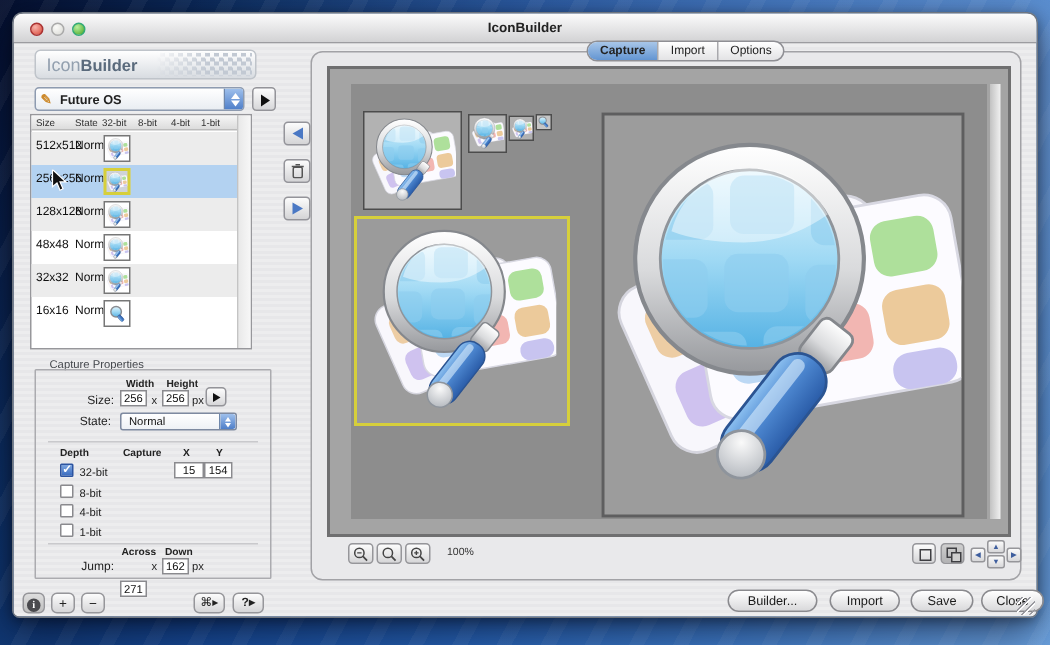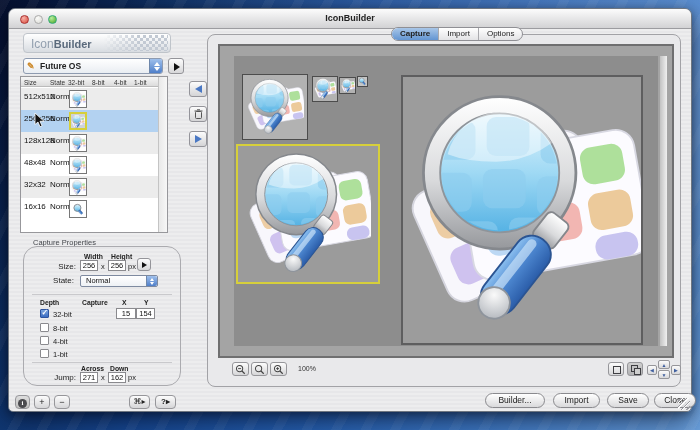--- a/index.html
+++ b/index.html
@@ -85,21 +85,21 @@
   .trow.sel .iconbox { border:2px solid #d6cf3b; background:#cfd3d8; }
   .tscroll {
     position:absolute; right:0; top:0; width:9px; height:100%;
     background:linear-gradient(90deg,#e9e9e9,#f7f7f7); border-left:1px solid #c4c4c4;
   }
   #list-cursor { position:absolute; left:25px; top:104px; z-index:5; }
 
   .rp-title { position:absolute; left:24px; top:229px; font-size:7.5px; color:#44474c; }
   .rp-box {
     position:absolute; left:14px; top:237px; width:158px; height:140px;
-    border:1px solid #ababaf; border-radius:14px;
+    border:1px solid #ababaf; border-radius:1px;
   }
   .rp-box .lbl  { position:absolute; font-size:7.5px; color:#222; }
   .rp-box .blbl { position:absolute; font-size:6.8px; font-weight:bold; color:#222; }
   .rp-box .rlbl { position:absolute; font-size:8px; color:#222; text-align:right; width:40px; }
   .field {
     position:absolute; height:11px; background:#fff; border:1px solid #8a8a8e;
     font-size:7.5px; text-align:center; line-height:9px; color:#111;
   }
   .rp-sep { position:absolute; left:8px; right:8px; height:1px; background:#c9c9cc; }
   .statepop {
@@ -423,21 +423,21 @@
       <span class="checkbox" style="left:16px; top:89px"></span>
       <span class="lbl" style="left:29px; top:90px">4-bit</span>
       <span class="checkbox" style="left:16px; top:102px"></span>
       <span class="lbl" style="left:29px; top:103px">1-bit</span>
 
       <div class="rp-sep" style="top:115px"></div>
 
       <span class="blbl" style="left:57px; top:118px">Across</span>
       <span class="blbl" style="left:86px; top:118px">Down</span>
       <span class="rlbl" style="left:12px; top:126px">Jump:</span>
-      <div class="field" style="left:56px; top:125px; width:18px">271</div>
+      <div class="field" style="left:56px; top:140px; width:18px">271</div>
       <span class="lbl" style="left:77px; top:126px">x</span>
       <div class="field" style="left:84px; top:125px; width:18px">162</div>
       <span class="lbl" style="left:104px; top:126px">px</span>
     </div>
 
     <button class="lt-btn lt-info"><span class="i-circle">i</span></button>
     <button class="lt-btn lt-plus">+</button>
     <button class="lt-btn lt-minus">−</button>
     <button class="lt-btn lt-cmd">⌘▸</button>
     <button class="lt-btn lt-help">?▸</button>

